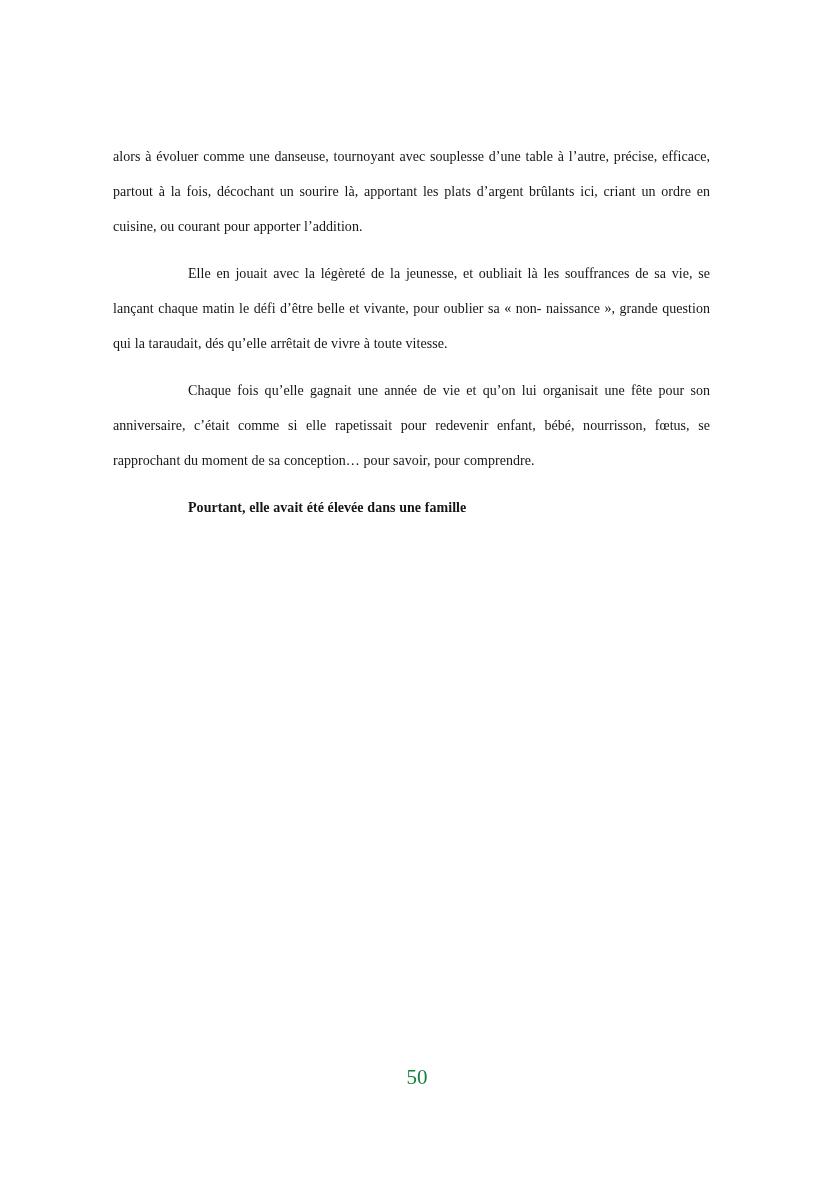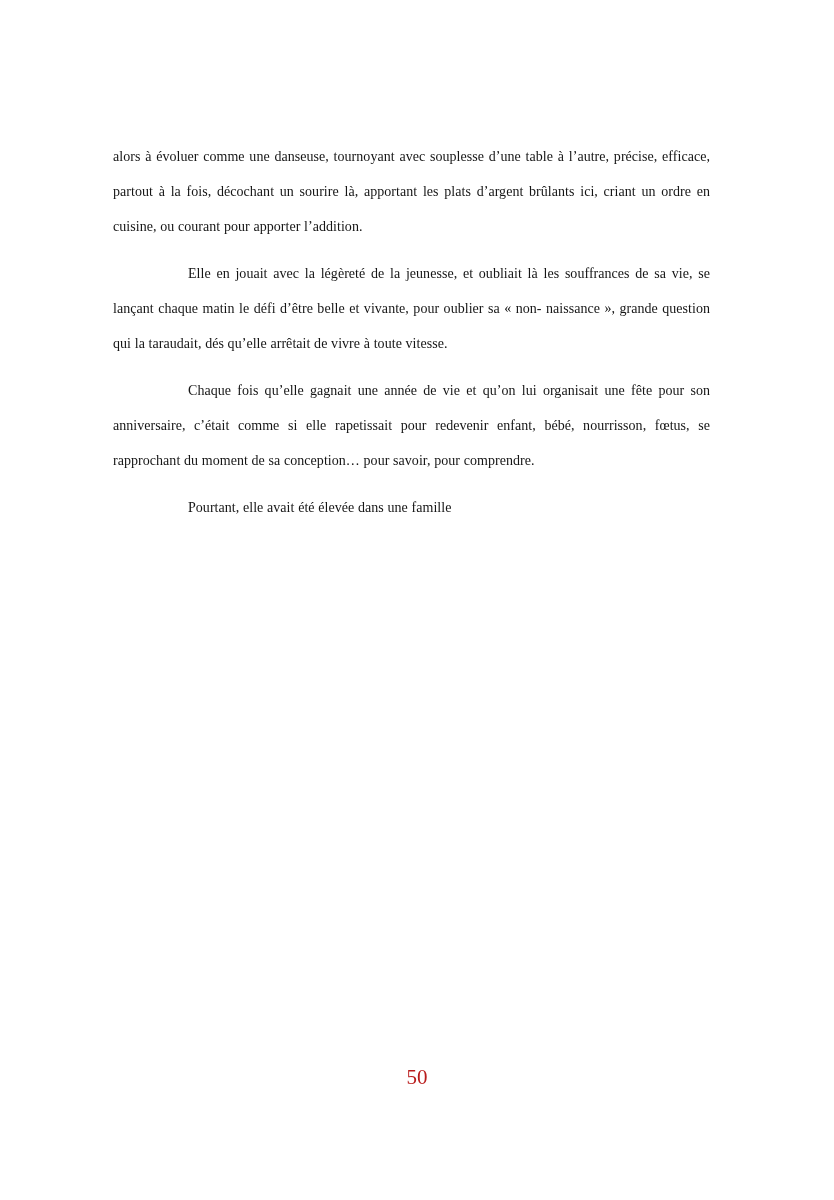--- a/index.html
+++ b/index.html
@@ -38,41 +38,42 @@
     font-size: 14px;
     line-height: 35px;
     text-indent: 75px;
     hyphens: none;
     word-spacing: 0.01em;
     letter-spacing: 0.003em;
   }
 
   .para:last-of-type {
     margin-bottom: 8px;
+    font-weight: bold;
   }
 
   
   .para.continuation {
     text-indent: 0;
   }
 
   
   .para.last-line-natural {
     text-align-last: left;
   }
 
   .folio {
     position: absolute;
     left: 0;
     right: 0;
     top: 1063px;
     text-align: center;
     font-size: 21px;
     line-height: 28px;
-    color: #b91c1c;
+    color: #15803d;
   }
 </style>
 </head>
 <body>
 
 <div class="page">
 
   <div class="text-block">
 
     <p class="para continuation">alors à évoluer comme une danseuse, tournoyant avec souplesse d’une table à l’autre, précise, efficace, partout à la fois, décochant un sourire là, apportant les plats d’argent brûlants ici, criant un ordre en cuisine, ou courant pour apporter l’addition.</p>

